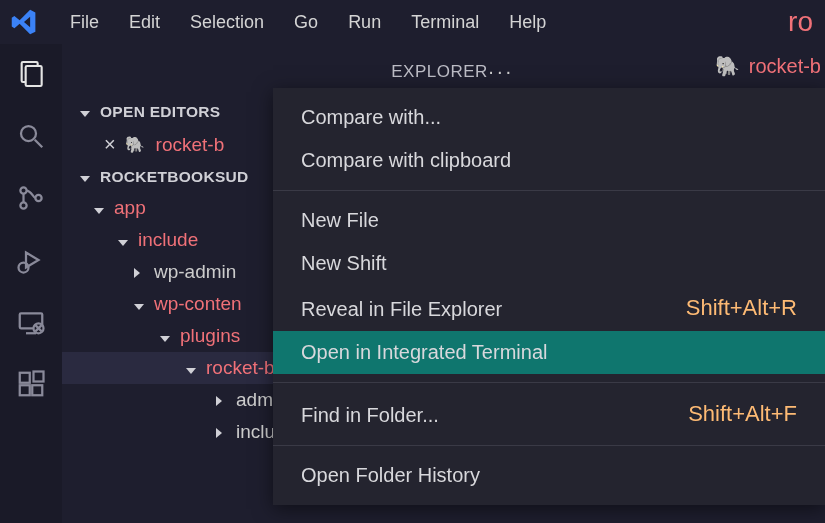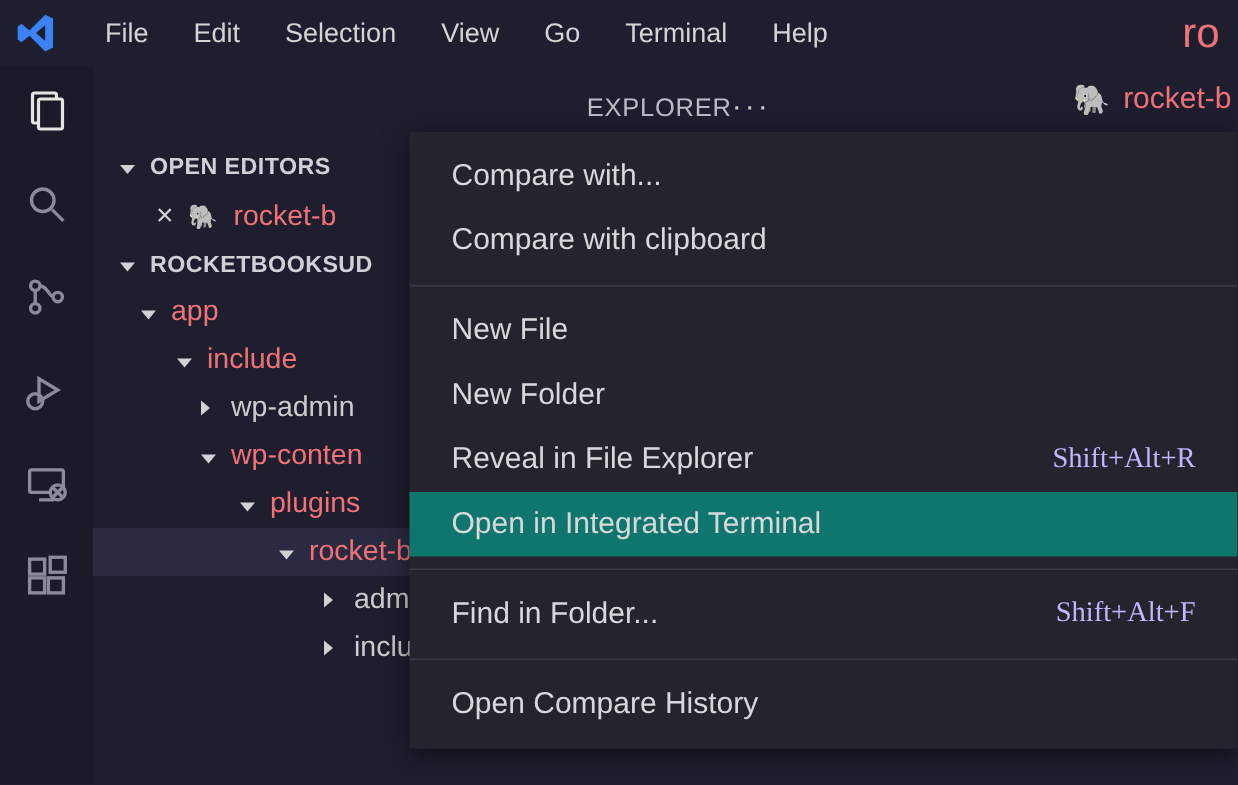--- a/index.html
+++ b/index.html
@@ -38,41 +38,41 @@
   .ind2 { padding-left: 56px; }
   .ind3 { padding-left: 72px; }
   .ind4 { padding-left: 98px; }
   .ind5 { padding-left: 124px; }
   .ind6 { padding-left: 154px; }
 
   .editor-tabs { position: absolute; top: 54px; right: 0; display: flex; align-items: center; gap: 8px; color: #f07178; font-size: 20px; padding-right: 4px; }
   .tab-icon { color: #c586c0; }
 
   .context-menu { position: absolute; left: 273px; top: 88px; width: 552px; background: #24242f; box-shadow: 0 4px 18px rgba(0,0,0,0.5); padding: 8px 0; font-size: 20px; color: #d8d8dc; }
-  .menu-row { display: flex; align-items: flex-start; justify-content: space-between; padding: 10px 28px; cursor: pointer; }
+  .menu-row { display: flex; align-items: flex-end; justify-content: space-between; padding: 10px 28px; cursor: pointer; }
   .menu-row.hover { background: #0f766e; }
   .menu-sep { height: 1px; background: #3a3a46; margin: 8px 0; }
-  .shortcut { color: #c4b5fd; font-size: 19px; font-family: Liberation Serif, serif; }
+  .shortcut { color: #fdba74; font-size: 22px; }
 
   .chev { display: inline-block; width: 12px; }
   .chev.down::before { content: ""; display: inline-block; border-left: 5px solid transparent; border-right: 5px solid transparent; border-top: 6px solid currentColor; }
   .chev.right::before { content: ""; display: inline-block; border-top: 5px solid transparent; border-bottom: 5px solid transparent; border-left: 6px solid currentColor; }
 </style>
 </head>
 <body>
 
 <div class="menubar">
   <svg class="vs-logo" viewBox="0 0 32 32">
       <path fill="#3b82f6" d="M23 2l6 3v22l-6 3-12-12-6 5-3-2V11l3-2 6 5L23 2zm0 8l-7 6 7 6V10z"></path>
     </svg>
   <div class="menubar-item">File</div>
   <div class="menubar-item">Edit</div>
   <div class="menubar-item">Selection</div>
-  <div class="menubar-item">View</div>
   <div class="menubar-item">Go</div>
+  <div class="menubar-item">Run</div>
   <div class="menubar-item">Terminal</div>
   <div class="menubar-item">Help</div>
   <div class="truncated-tab">ro</div>
 </div>
 
 <div class="body-area">
   <div class="activitybar">
     <div class="activity-icon active">
       <svg width="32" height="32" viewBox="0 0 24 24" fill="none" stroke="currentColor" stroke-width="1.6">
           <rect x="5" y="3" width="12" height="15" rx="1"></rect>
@@ -186,31 +186,31 @@
       <span>Compare with...</span>
     </div>
   <div class="menu-row">
       <span>Compare with clipboard</span>
     </div>
   <div class="menu-sep"></div>
   <div class="menu-row">
       <span>New File</span>
     </div>
   <div class="menu-row">
-      <span>New Folder</span>
+      <span>New Shift</span>
     </div>
   <div class="menu-row">
       <span>Reveal in File Explorer</span>
       <span class="shortcut">Shift+Alt+R</span>
     </div>
   <div class="menu-row hover">
       <span>Open in Integrated Terminal</span>
     </div>
   <div class="menu-sep"></div>
   <div class="menu-row">
       <span>Find in Folder...</span>
       <span class="shortcut">Shift+Alt+F</span>
     </div>
   <div class="menu-sep"></div>
   <div class="menu-row">
-      <span>Open Compare History</span>
+      <span>Open Folder History</span>
     </div>
 </div>
 
 </body></html>

